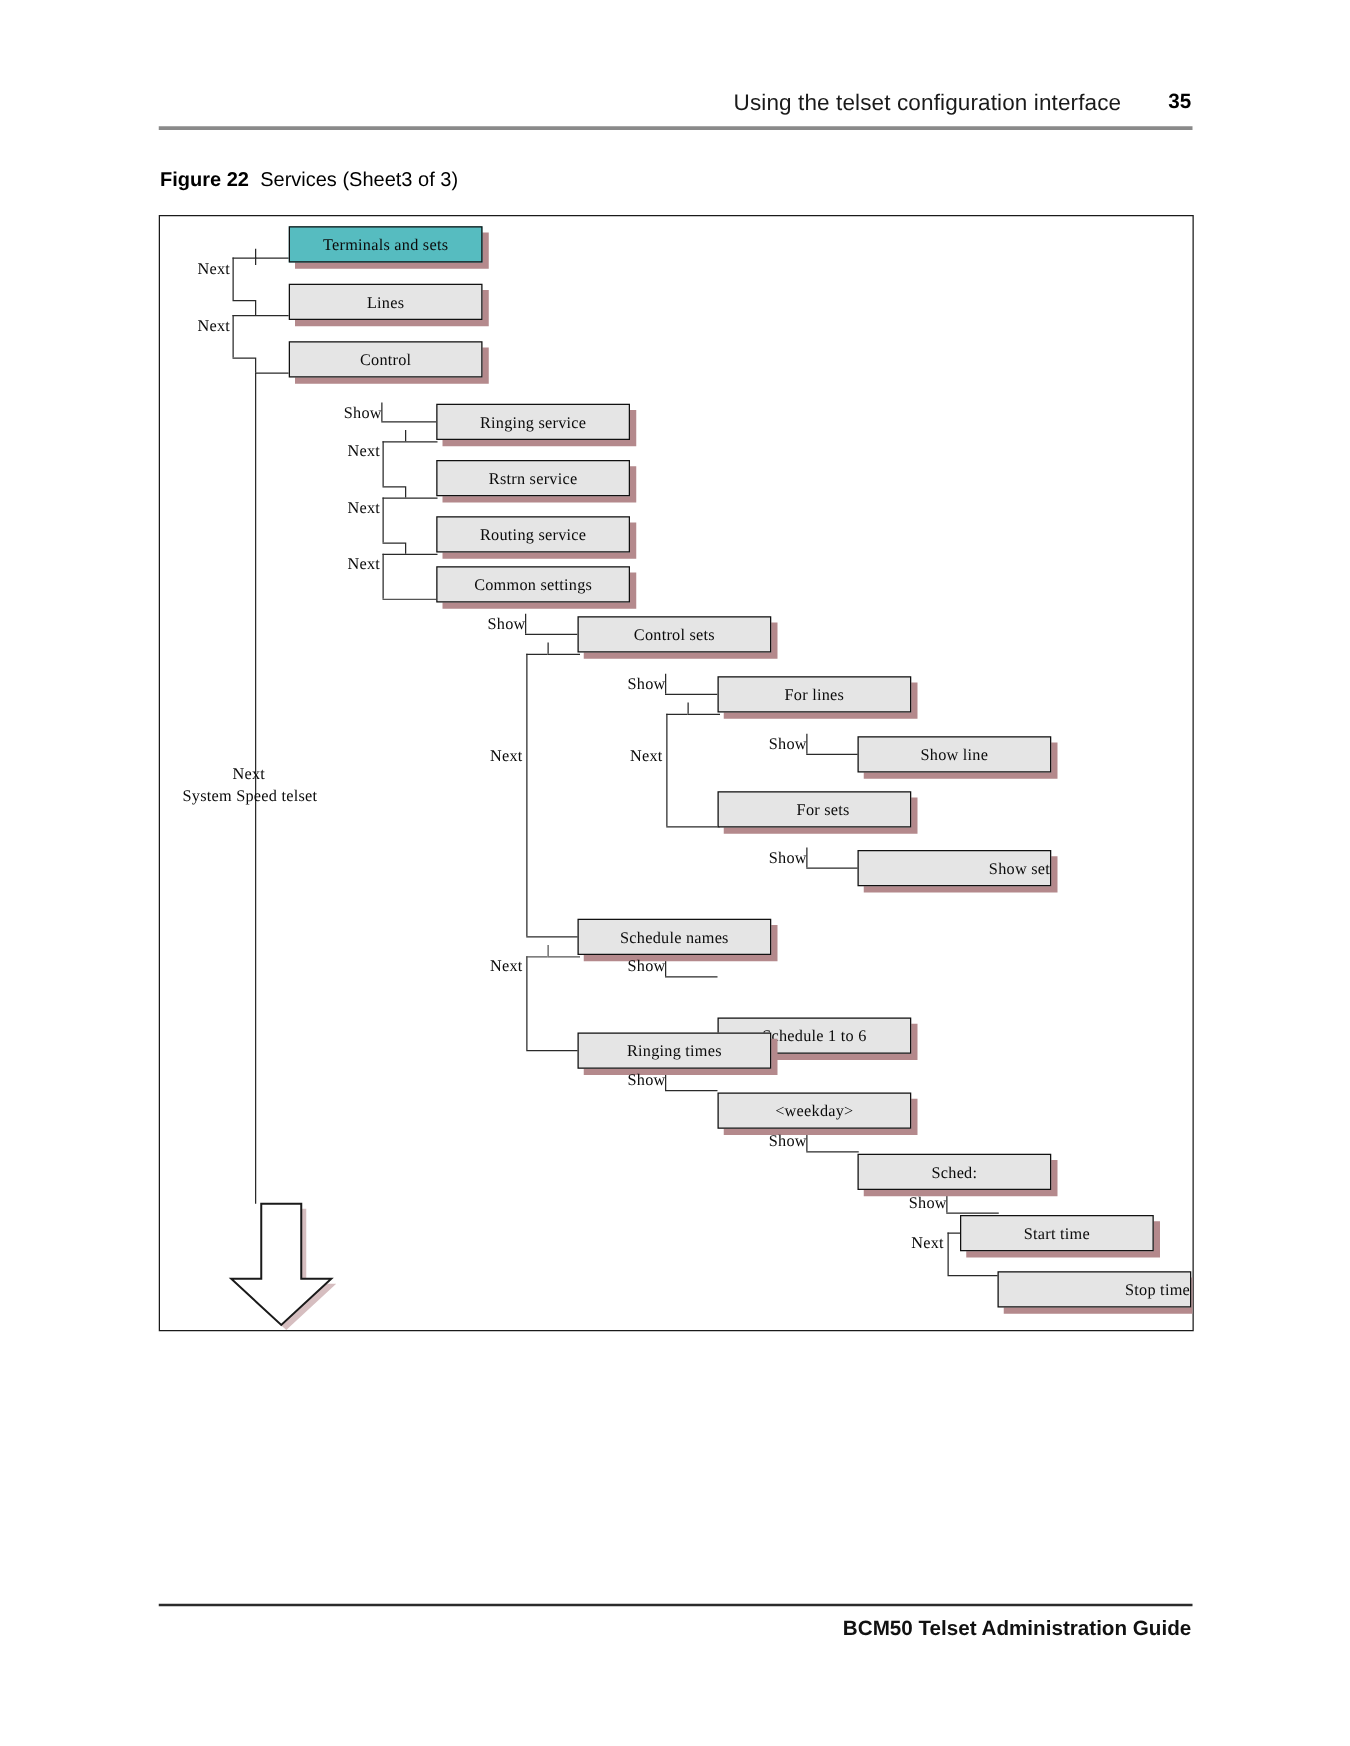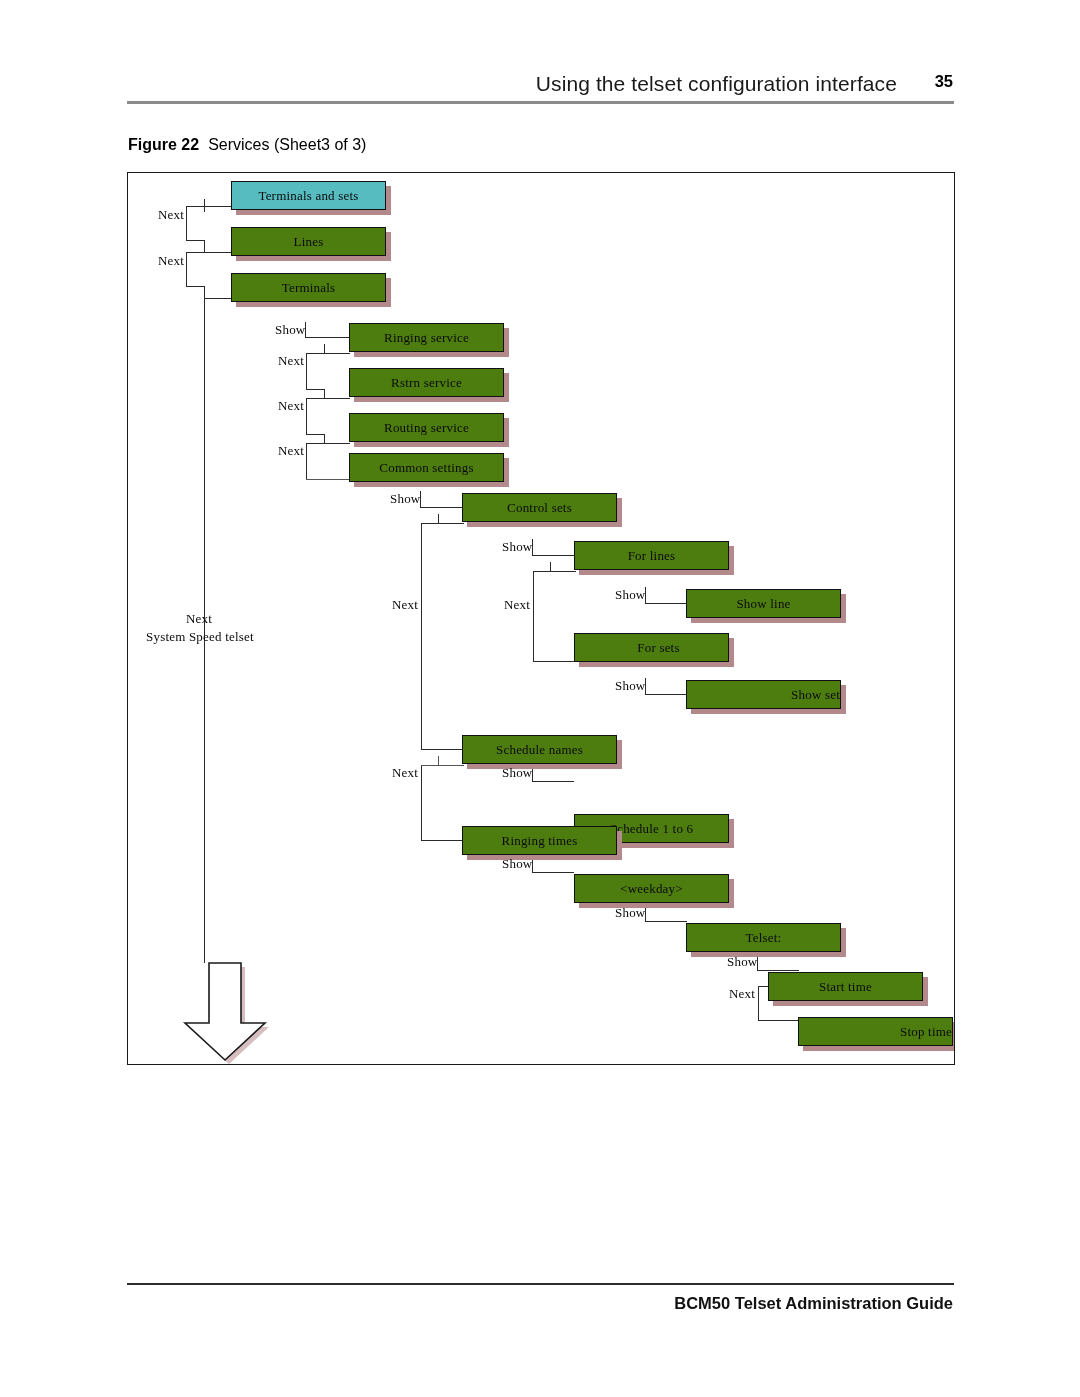--- a/index.html
+++ b/index.html
@@ -1,38 +1,38 @@
 <!DOCTYPE html>
 <html><head>
 <meta charset="utf-8">
 <style>
   html,body{margin:0;padding:0;background:#ffffff;}
   body{width:1080px;height:1397px;position:relative;
        font-family:"Liberation Sans",sans-serif;color:#000;}
 
   
   #page-header{position:absolute;left:127px;top:72px;width:826px;height:30px;}
-  #header-text{position:absolute;right:56px;top:0;font-size:21px;color:#1a1a1a;
+  #header-text{position:absolute;right:56px;top:0;font-size:18px;color:#1a1a1a;
                letter-spacing:.1px;white-space:nowrap;}
   #header-page-number{position:absolute;right:0;top:0;font-size:16.5px;font-weight:bold;color:#000;}
   #header-rule{position:absolute;left:127px;top:101px;width:827px;height:2.5px;background:#8a8a8a;}
 
   
   #figure-caption{position:absolute;left:128px;top:136px;font-size:16px;white-space:nowrap;}
   #figure-caption .fig-label{font-weight:bold;}
   #figure-caption .fig-title{font-weight:normal;margin-left:9px;}
 
   
   #figure-frame{position:absolute;left:127px;top:172px;width:826px;height:891px;
                 border:1.3px solid #1a1a1a;background:#fff;overflow:hidden;}
   #diagram{position:absolute;left:0;top:0;width:826px;height:891px;}
 
   
   .node{position:absolute;height:29px;box-sizing:border-box;
-        border:1.4px solid #111;background:#4d7c0f;
+        border:1.4px solid #111;background:#e5e5e5;
         box-shadow:5px 5px 0 0 #b4898c;
         font-family:"Liberation Serif",serif;font-size:13px;color:#0b0b0b;
         display:flex;align-items:center;justify-content:center;
         letter-spacing:.2px;}
   .node.teal{background:#56bcc0;}
 
   
   .hline{position:absolute;height:0;border-top:1.3px solid #2a2a2a;}
   .vline{position:absolute;width:0;border-left:1.3px solid #2a2a2a;}
   .hline.thin{border-top-color:#555;}
@@ -167,21 +167,21 @@
 
   <div class="node teal" style="left:103px; top:8px;  width:155px;">
     <span>Terminals and sets</span>
   </div>
 
   <div class="node" style="left:103px; top:54px; width:155px;">
     <span>Lines</span>
   </div>
 
   <div class="node" style="left:103px; top:100px; width:155px;">
-    <span>Terminals</span>
+    <span>Control</span>
   </div>
 
   <div class="node" style="left:221px; top:150px; width:155px;">
     <span>Ringing service</span>
   </div>
 
   <div class="node" style="left:221px; top:195px; width:155px;">
     <span>Rstrn service</span>
   </div>
 
@@ -223,21 +223,21 @@
 
   <div class="node" style="left:334px; top:653px; width:155px;">
     <span>Ringing times</span>
   </div>
 
   <div class="node" style="left:446px; top:701px; width:155px;">
     <span>&lt;weekday&gt;</span>
   </div>
 
   <div class="node" style="left:558px; top:750px; width:155px;">
-    <span>Telset:</span>
+    <span>Sched:</span>
   </div>
 
   <div class="node" style="left:640px; top:799px; width:155px;justify-content:center;">
     <span>Start time</span>
   </div>
 
   <div class="node" style="left:670px; top:844px; width:155px;justify-content:flex-end;">
     <span>Stop time</span>
   </div>
 

